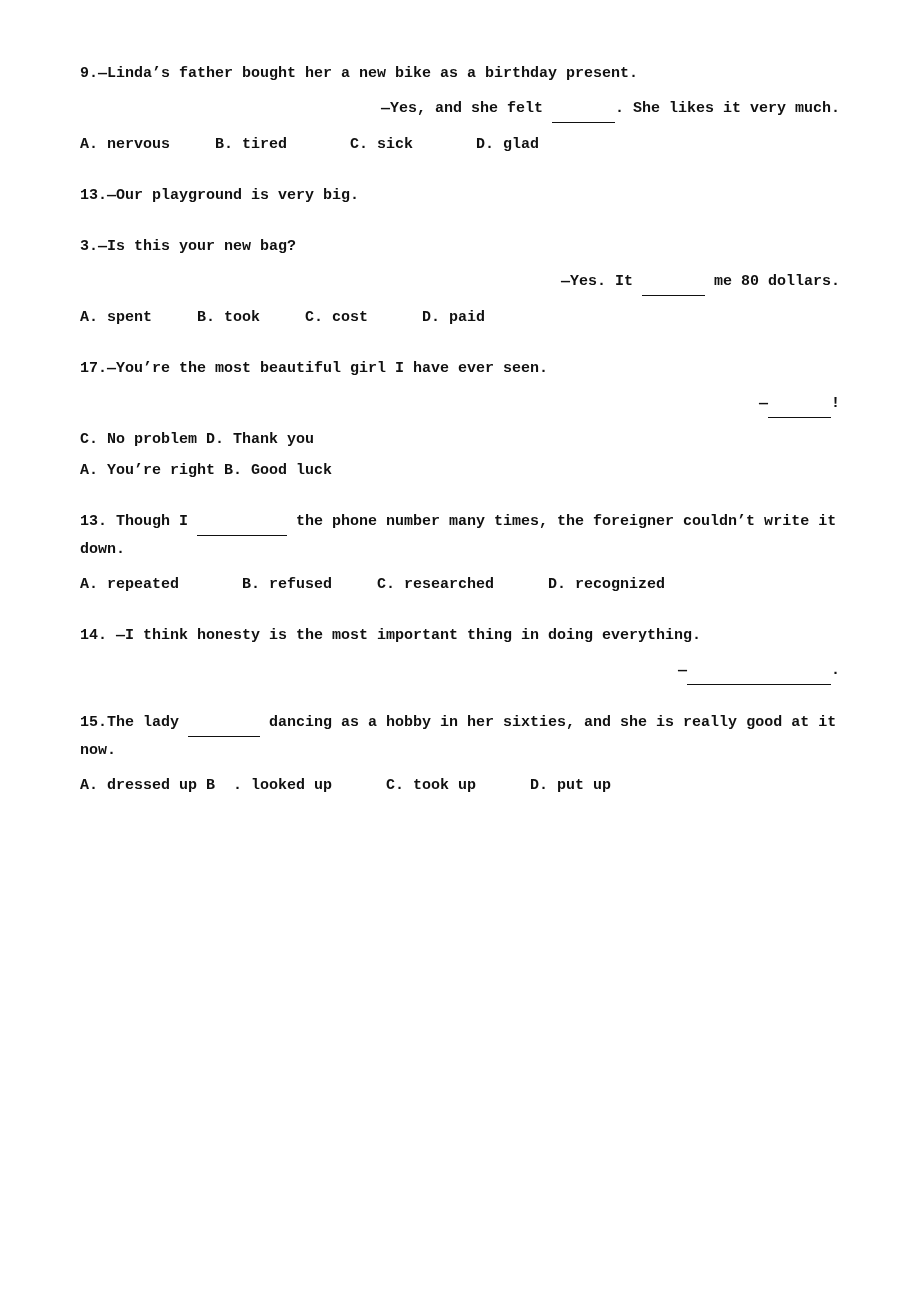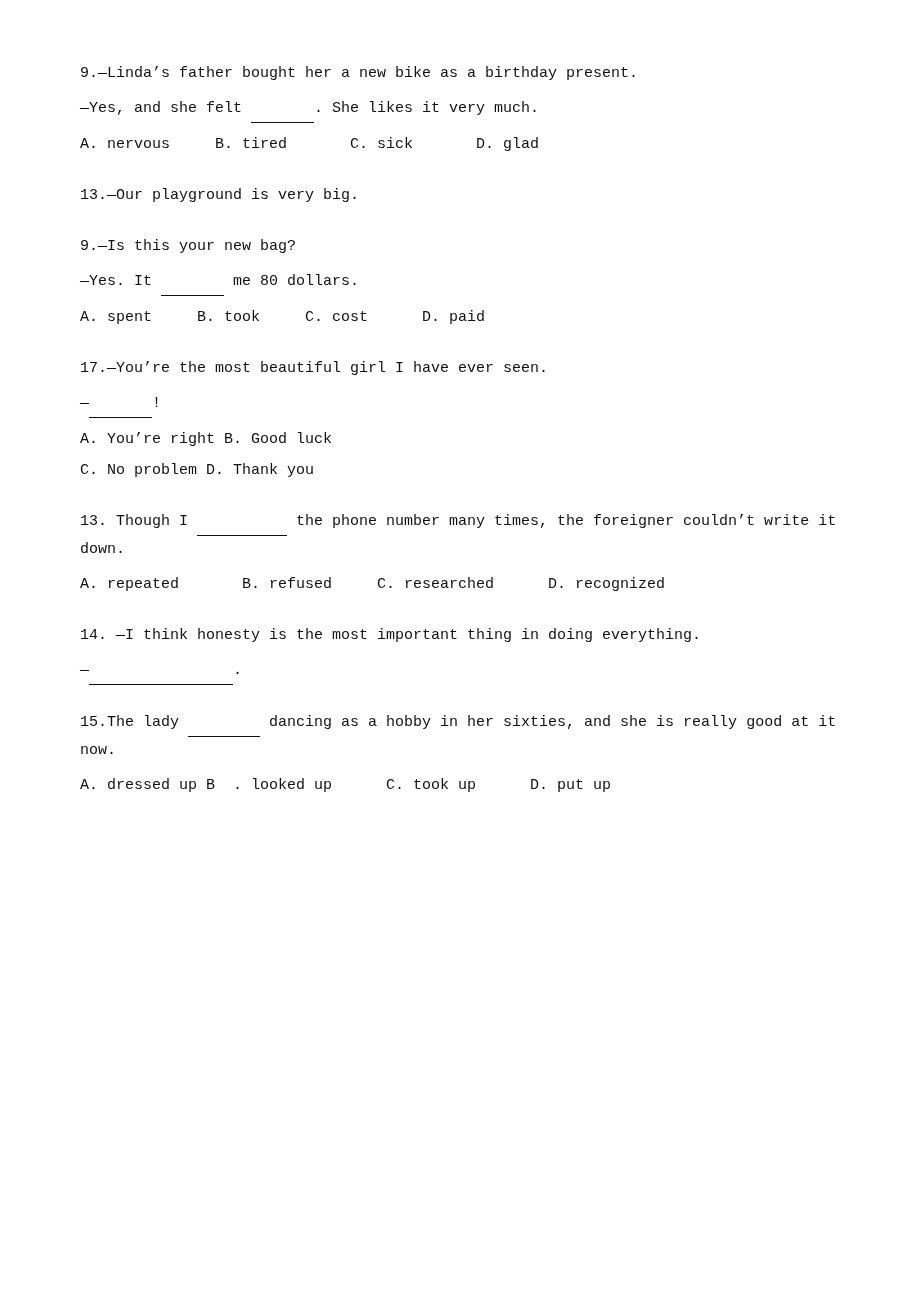--- a/index.html
+++ b/index.html
@@ -12,26 +12,28 @@
       font-family: 'Courier New', Courier, monospace;
       font-size: 15px;
       color: #111111;
       width: 920px;
       min-height: 1302px;
       padding: 60px 80px;
       line-height: 1.8;
     }
     .question-block {
       margin-bottom: 24px;
+      font-weight: bold;
     }
     .question-line {
       margin-bottom: 8px;
     }
     .answer-line {
       margin-bottom: 8px;
+      text-align: right;
     }
     .options-line {
       margin-bottom: 4px;
     }
     .blank {
       display: inline-block;
       border-bottom: 1px solid #111;
       min-width: 60px;
     }
     .blank-medium {
@@ -63,42 +65,42 @@
   </div>
 
   <div class="question-block">
     <div class="question-line">
       13.—Our playground is very big.
     </div>
   </div>
 
   <div class="question-block">
     <div class="question-line">
-      9.—Is this your new bag?
+      3.—Is this your new bag?
     </div>
     <div class="answer-line">
       —Yes. It <span class="blank">&nbsp;&nbsp;&nbsp;&nbsp;&nbsp;&nbsp;&nbsp;</span> me 80 dollars.
     </div>
     <div class="options-line">
       A. spent &nbsp;&nbsp;&nbsp; B. took &nbsp;&nbsp;&nbsp; C. cost &nbsp;&nbsp;&nbsp;&nbsp; D. paid
     </div>
   </div>
 
   <div class="question-block">
     <div class="question-line">
       17.—You’re the most beautiful girl I have ever seen.
     </div>
     <div class="answer-line">
       —<span class="blank">&nbsp;&nbsp;&nbsp;&nbsp;&nbsp;&nbsp;&nbsp;</span>!
     </div>
     <div class="options-line">
-      A. You’re right B. Good luck
+      C. No problem D. Thank you
     </div>
     <div class="options-line">
-      C. No problem D. Thank you
+      A. You’re right B. Good luck
     </div>
   </div>
 
   <div class="question-block">
     <div class="question-line">
       13. Though I <span class="blank-medium">&nbsp;&nbsp;&nbsp;&nbsp;&nbsp;&nbsp;&nbsp;&nbsp;&nbsp;&nbsp;</span> the phone number many times, the foreigner couldn’t write it down.
     </div>
     <div class="options-line">
       A. repeated &nbsp;&nbsp;&nbsp;&nbsp;&nbsp; B. refused &nbsp;&nbsp;&nbsp; C. researched &nbsp;&nbsp;&nbsp;&nbsp; D. recognized
     </div>

